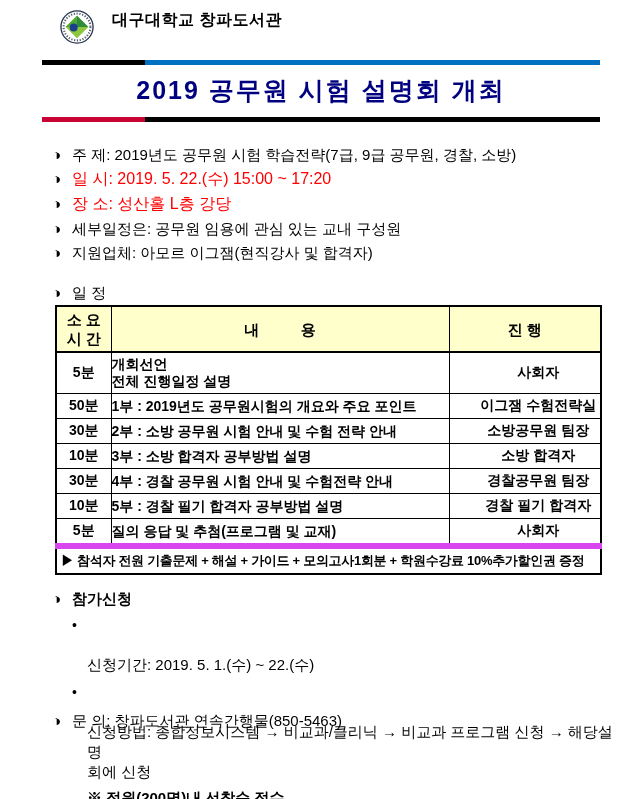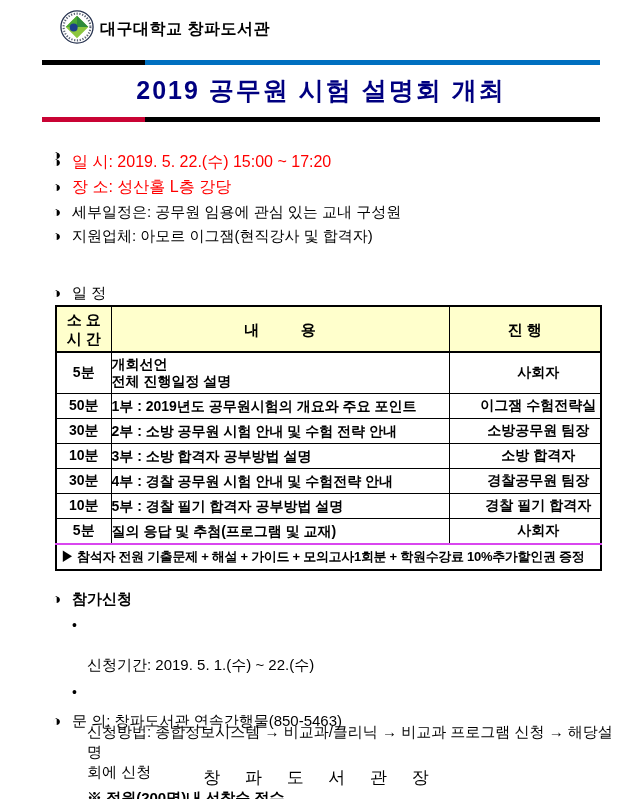--- a/index.html
+++ b/index.html
@@ -2,21 +2,21 @@
 <html><head>
 <meta charset="utf-8">
 <style>
   html,body { margin:0; padding:0; background:#fff; }
   .page {
     position:relative; width:642px; height:799px; background:#fff;
     font-family:"Liberation Sans", sans-serif; color:#000; overflow:hidden;
   }
 
   
-  .logo-row { position:absolute; top:10px; left:60px; display:flex; align-items:center; gap:6px; }
+  .logo-row { position:absolute; top:10px; left:60px; display:flex; gap:18px; }
   .org-name { font-size:16px; font-weight:800; letter-spacing:0.5px; }
 
   
   .banner { position:absolute; top:60px; left:42px; width:558px; }
   .rule { display:flex; height:5px; }
   .rule .seg-left  { width:103px; height:100%; }
   .rule .seg-right { flex:1; height:100%; }
   .rule-top .seg-left  { background:#000; }
   .rule-top .seg-right { background:#0070C0; }
   .rule-bottom .seg-left  { background:#C90334; }
@@ -42,21 +42,21 @@
     background:#FFFFCC; font-size:15px; font-weight:800; white-space:pre-wrap;
     text-align:center; vertical-align:middle; border-bottom:2px solid #000; height:42px; line-height:19px;
   }
   table.sched td { font-weight:800; font-size:14px; vertical-align:middle; }
   td.time { text-align:center;margin-top:13px; }
   td.content { padding:1px 4px 1px 0; white-space:pre-line; line-height:17px; }
   td.host { text-align:center;padding-left:28px; }
   tr.r-tall td { height:38px; }
   tr.r-norm td { height:22px; }
   tr.foot td {
-    border-top:2px solid #d946ef; font-weight:800; font-size:13px;
+    border-top:6px solid #d946ef; font-weight:800; font-size:13px;
     padding:3px 2px 3px 4px; letter-spacing:-0.3px; white-space:nowrap;
   }
   .sched-note { position:absolute; top:549px; left:62px; font-size:14.5px; }
 
   
   .reg { position:absolute; top:590px; left:52px; width:566px; }
   .reg-heading { position:relative; font-size:15px; font-weight:800; padding-left:20px; }
   .reg-list { list-style:none; margin:6px 0 0 20px; padding:0; }
   .reg-list li { position:relative; padding-left:15px; margin-bottom:7px; font-size:15px; line-height:20px; white-space:pre-line; }
   .sub-bullet { position:absolute; left:0; top:0; font-size:14px; }
@@ -96,20 +96,21 @@
     <div class="doc-title">2019 공무원 시험 설명회 개최</div>
     <div class="rule rule-bottom">
       <div class="seg-left"></div>
       <div class="seg-right"></div>
     </div>
   </div>
 
   <ul class="info-list">
     <li>
       <span class="bullet">◑</span>
+      <span>주 제: 2019년도 공무원 시험 학습전략(7급, 9급 공무원, 경찰, 소방)</span>
     </li>
     <li class="em">
       <span class="bullet">◑</span>
       <span>일 시: 2019. 5. 22.(수) 15:00  ~  17:20</span>
     </li>
     <li class="em">
       <span class="bullet">◑</span>
       <span>장 소: 성산홀 L층 강당</span>
     </li>
     <li>
@@ -202,15 +203,14 @@
       </li>
     </ul>
     <div class="reg-note">※ 정원(200명)내 선착순 접수</div>
   </div>
 
   <div class="contact">
     <span class="bullet">◑</span>
     <span>문 의: 창파도서관 연속간행물(850-5463)</span>
   </div>
 
-  <div class="signature">창 파 도 서 관 장</div>
 
 </div>
 
 </body></html>

